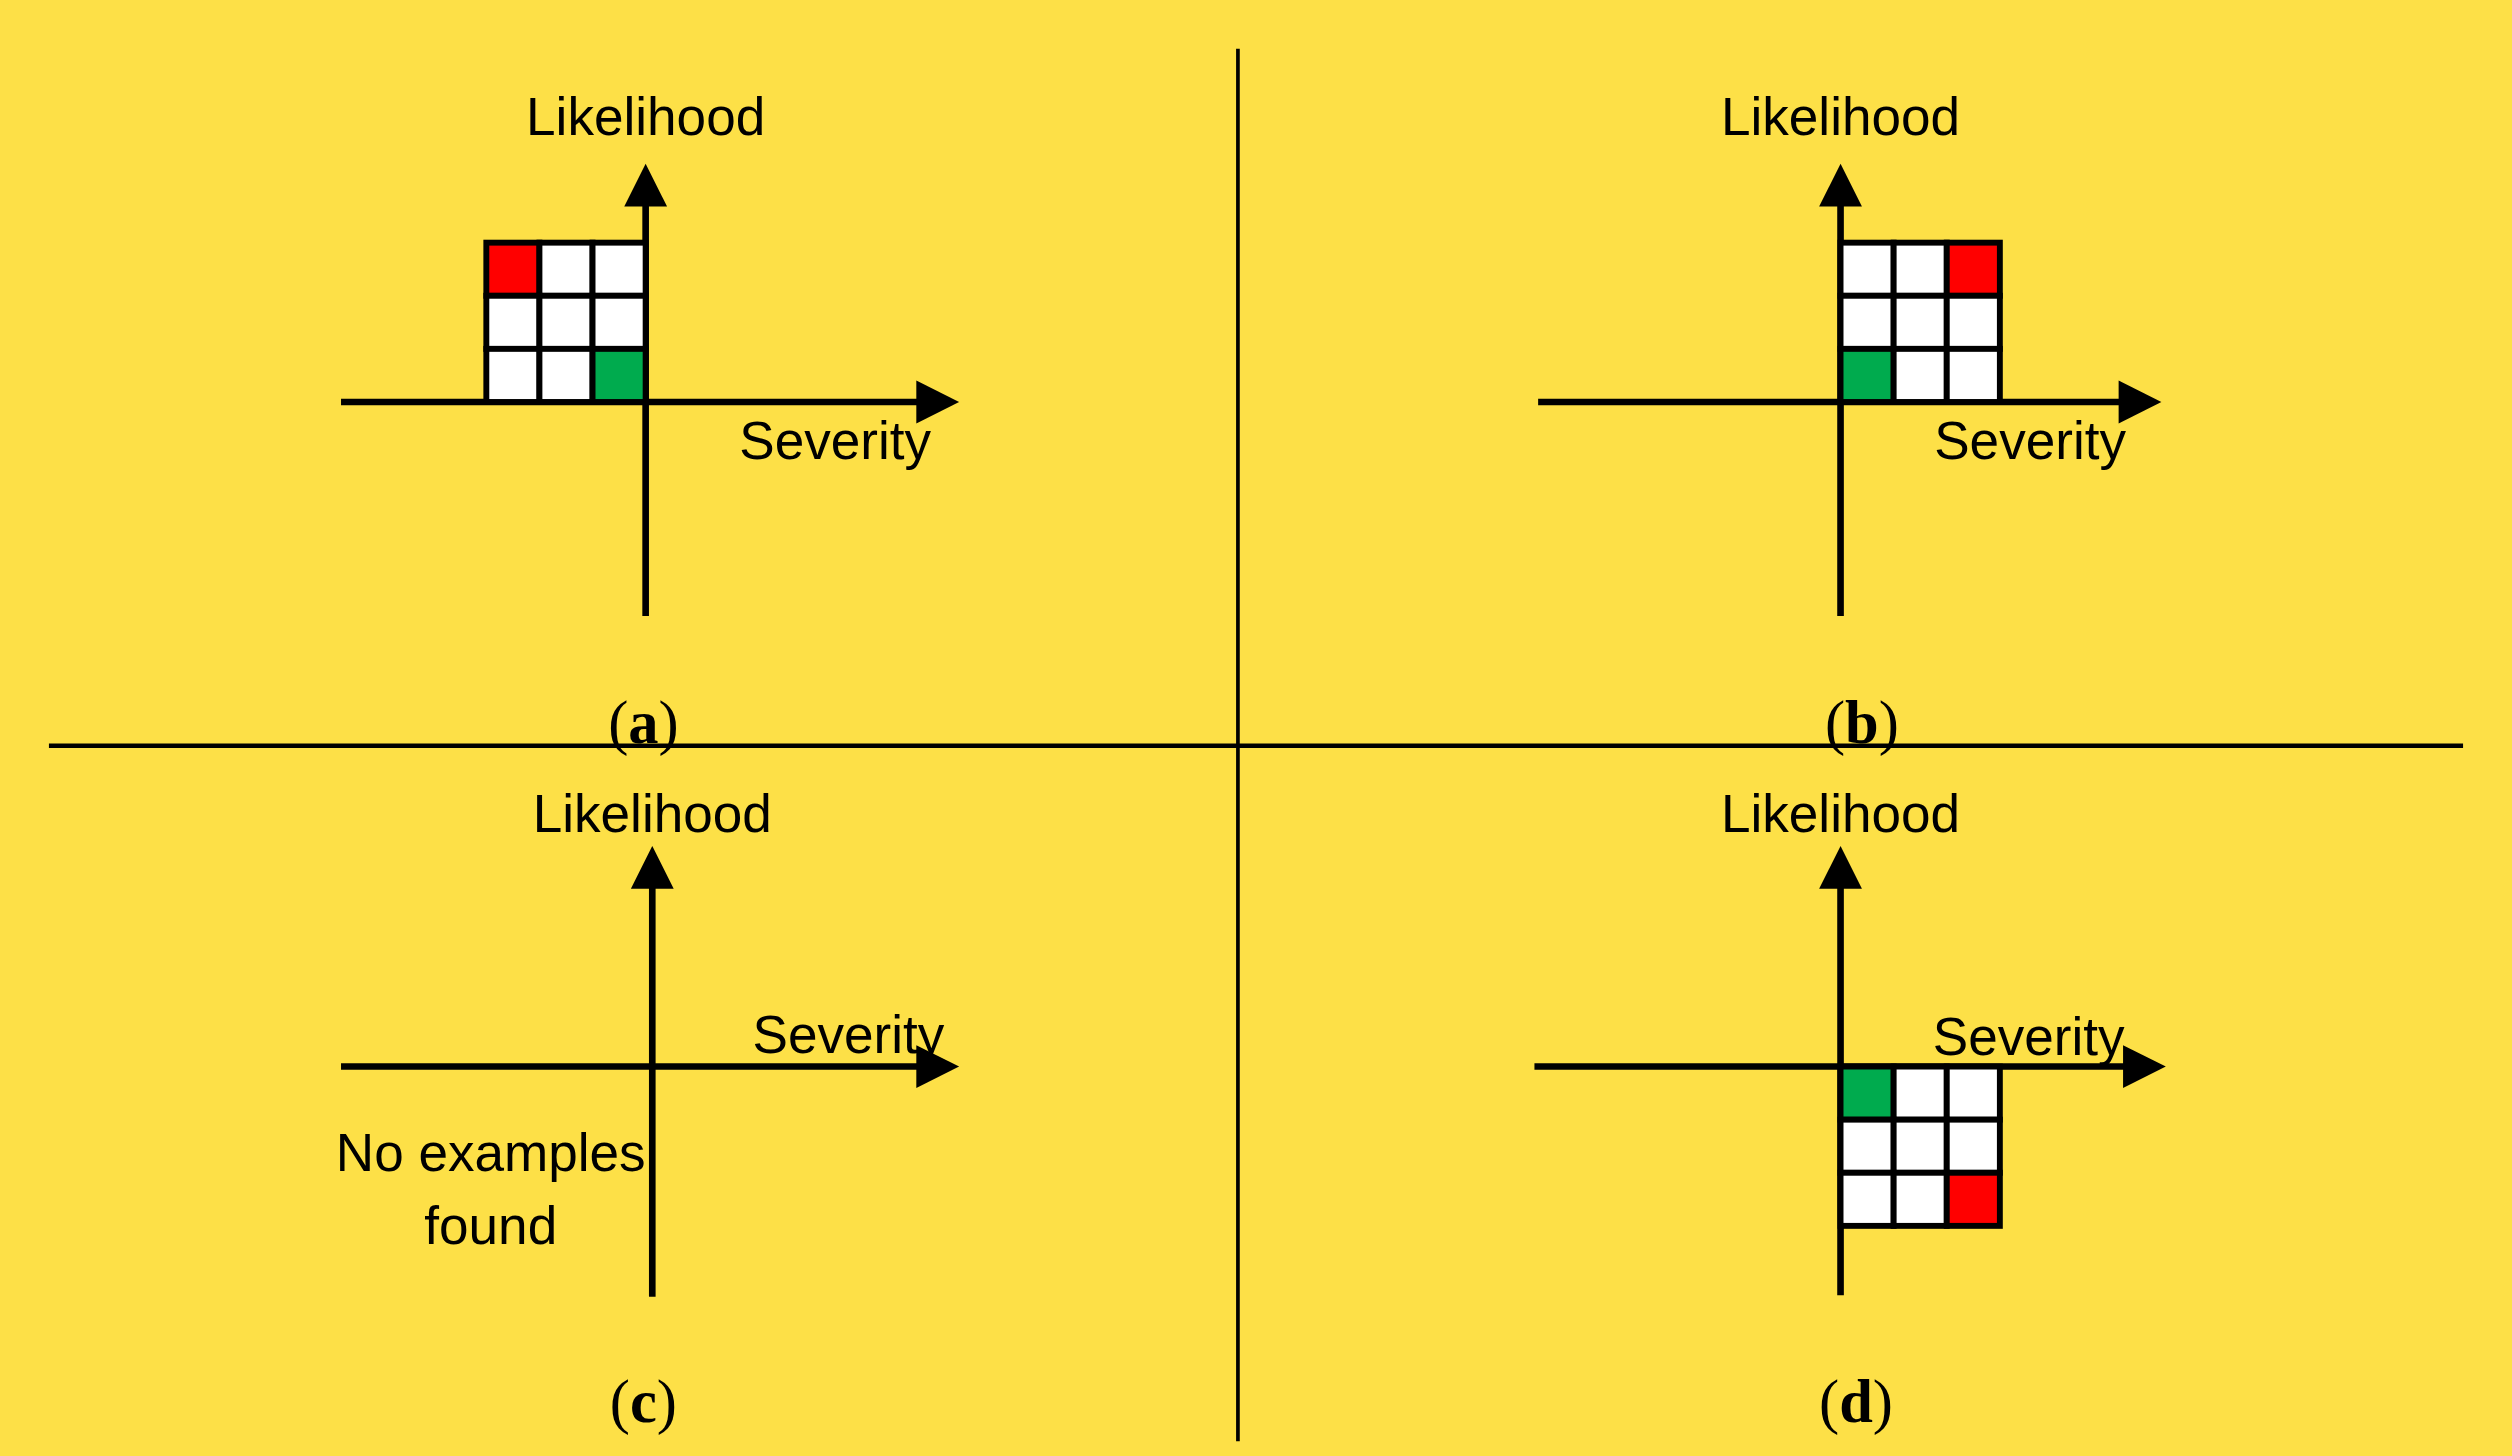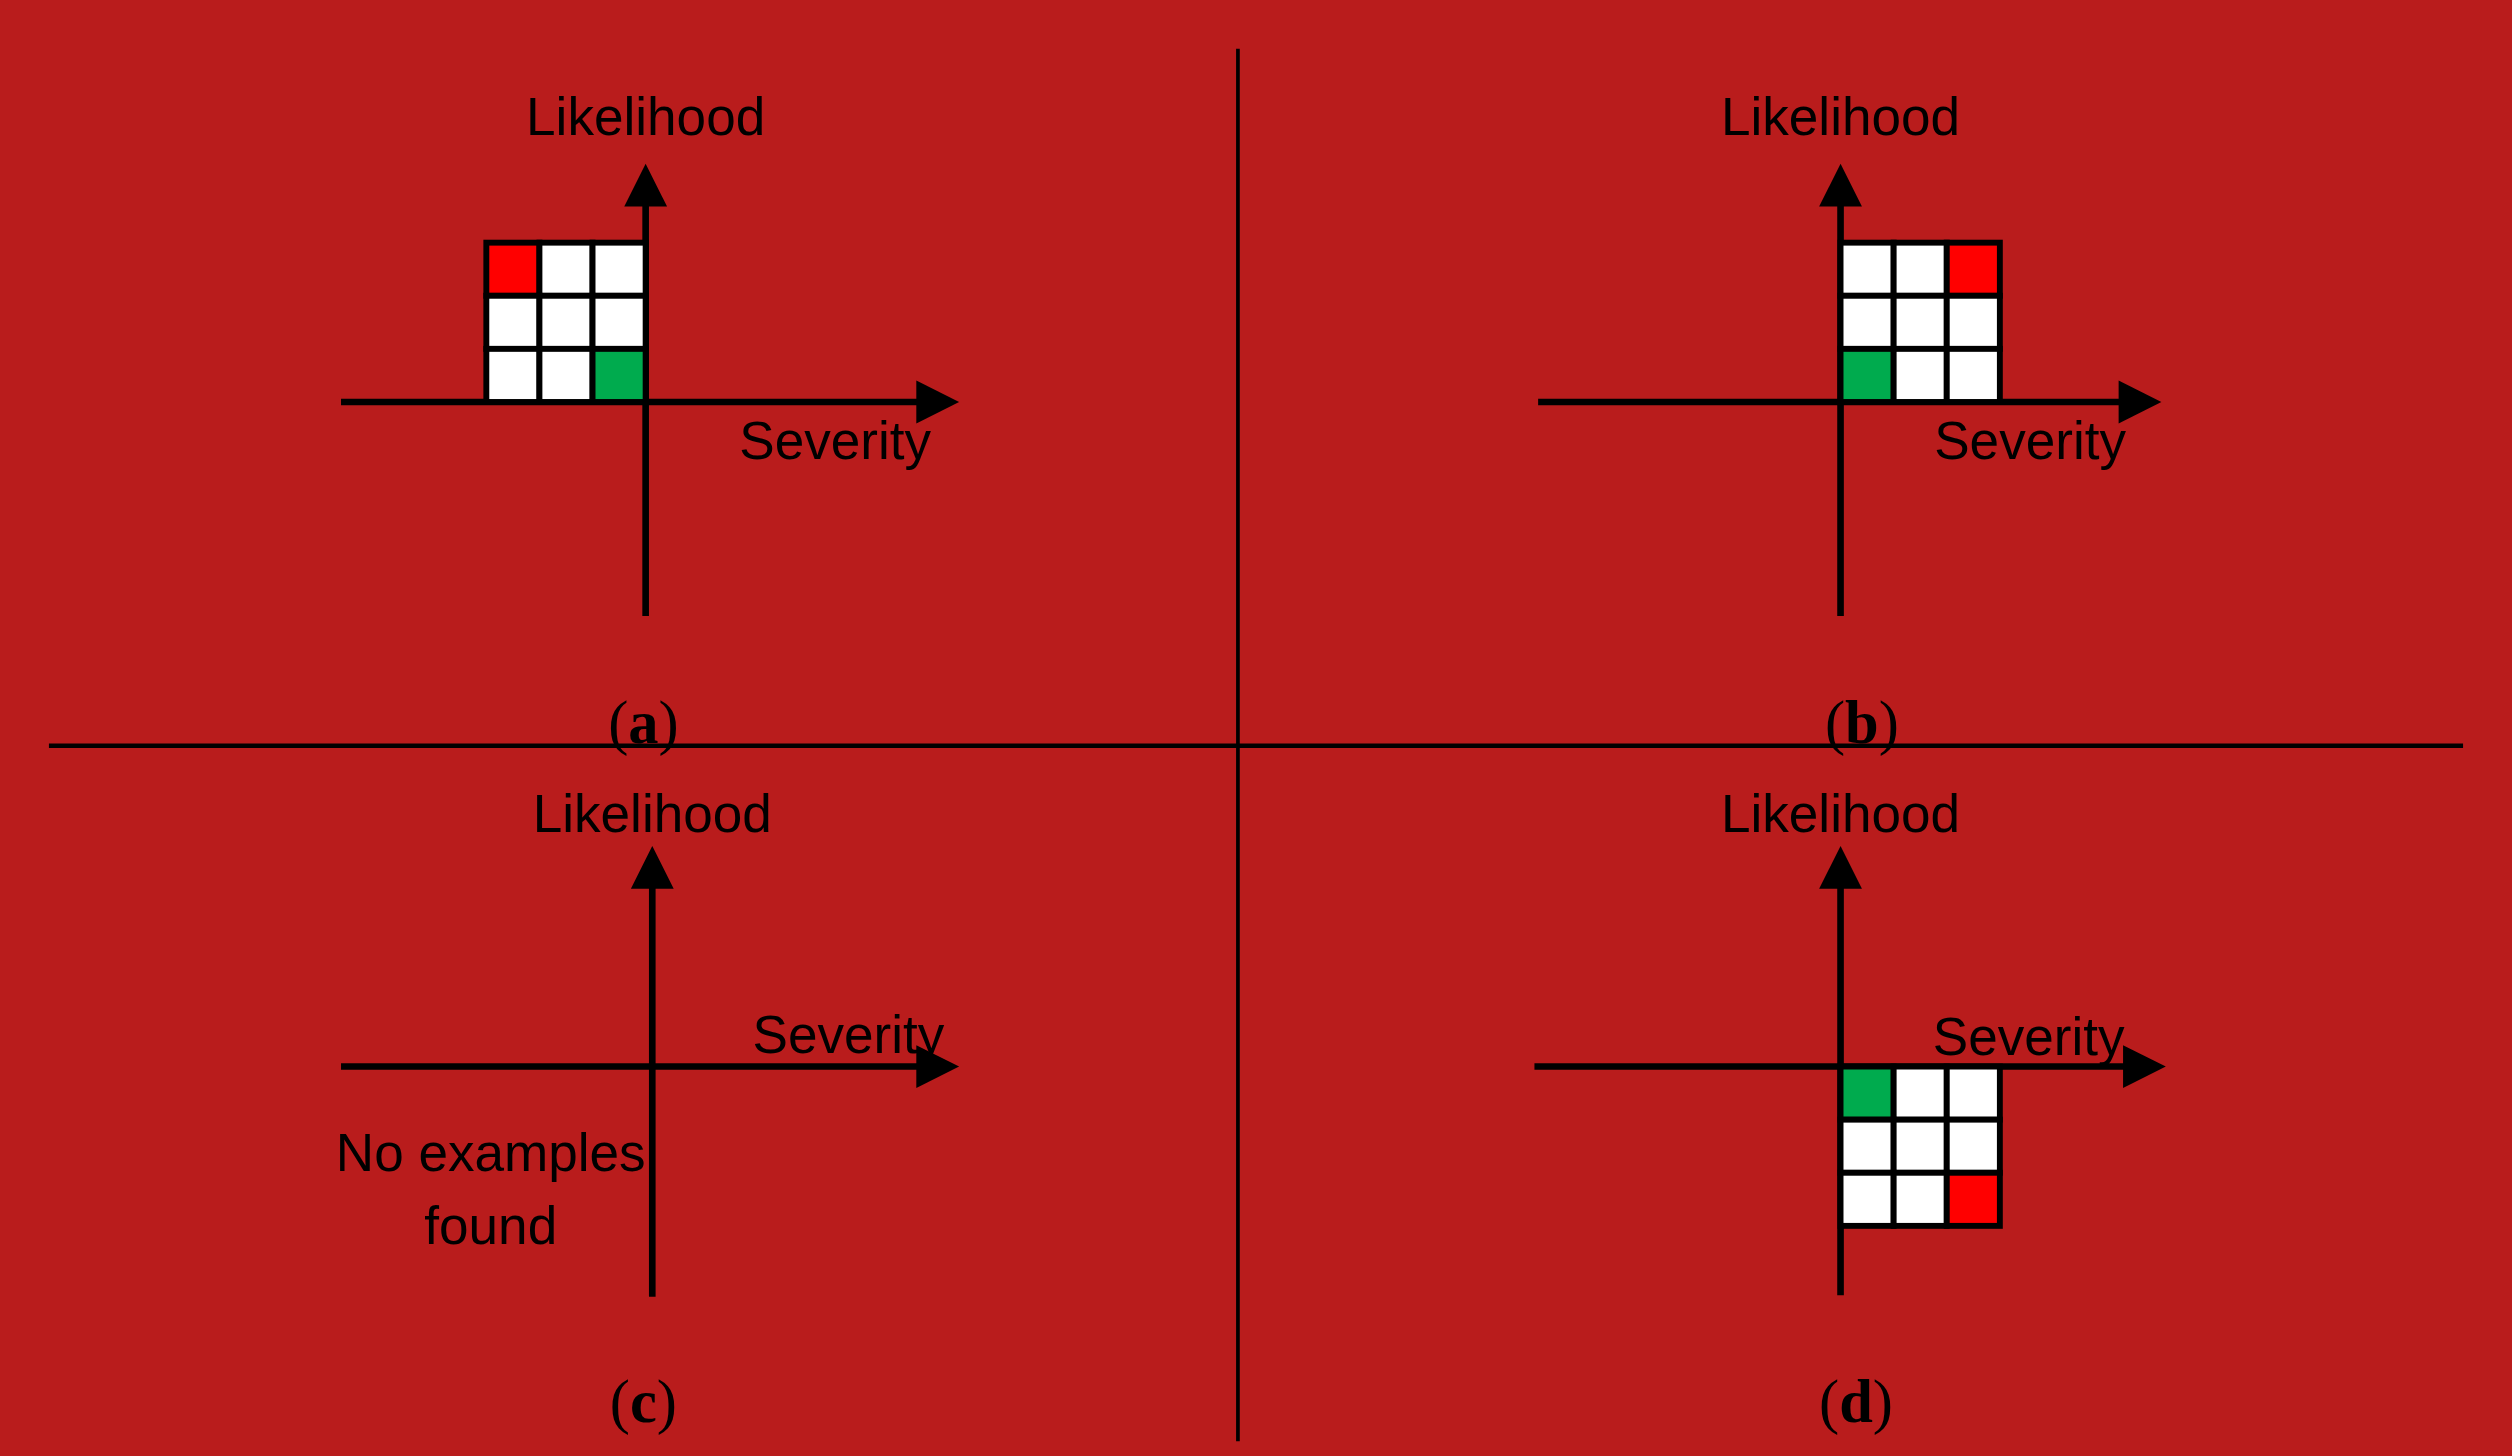--- a/index.html
+++ b/index.html
@@ -4,21 +4,21 @@
 <style>
   html, body {
     margin: 0;
     padding: 0;
     background: #ffffff;
   }
   .figure {
     position: relative;
     width: 2512px;
     height: 1456px;
-    background: #b91c1c;
+    background: #fde047;
     font-family: "Liberation Sans", sans-serif;
   }
   svg.canvas {
     position: absolute;
     left: 0;
     top: 0;
     width: 2512px;
     height: 1456px;
   }
   svg.canvas text {

